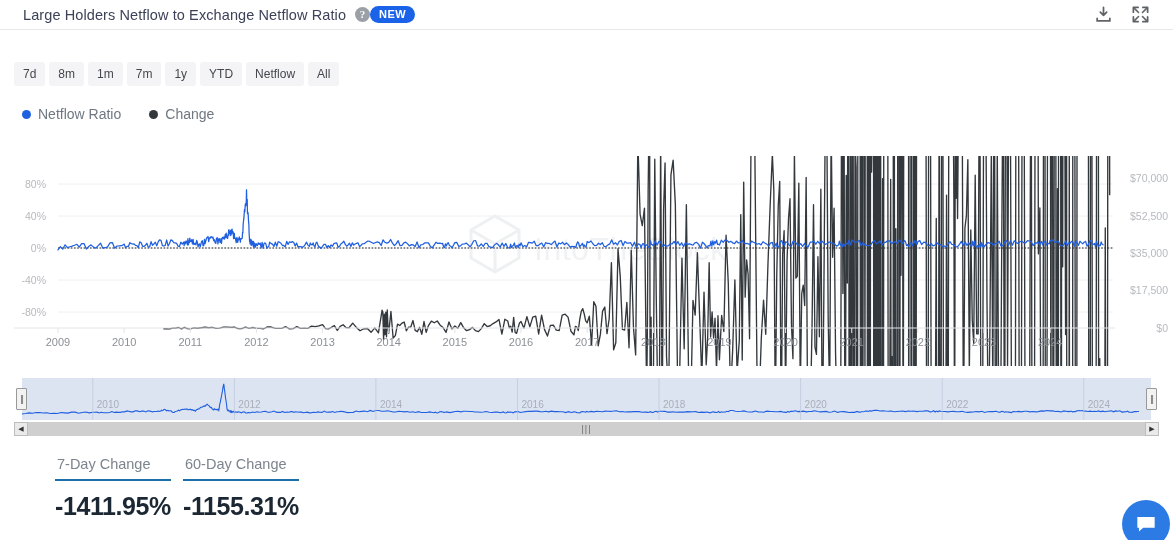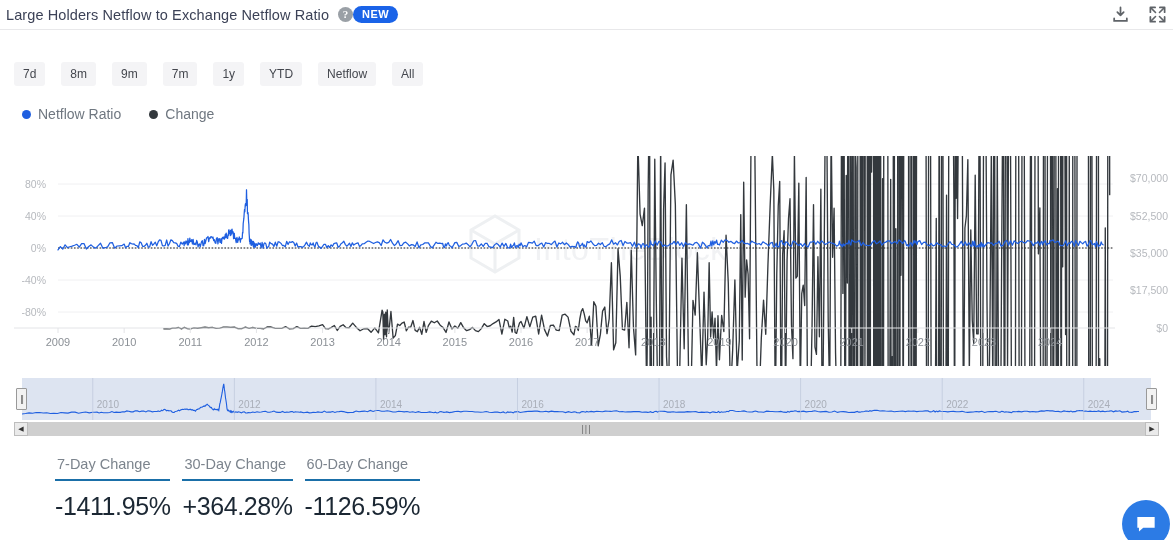--- a/index.html
+++ b/index.html
@@ -8,21 +8,21 @@
     width: 1173px; height: 540px;
     background: #ffffff;
     font-family: "Liberation Sans", sans-serif;
     overflow: hidden;
   }
   #app { position: relative; width: 1173px; height: 540px; background: #fff; }
 
   
   .header {
     position: absolute; left: 0; top: 0; width: 1173px; height: 30px;
-    display: flex; align-items: center; padding: 0 6px;
+    display: flex; align-items: center; padding: 0 23px;
     border-bottom: 1px solid #e8e8ea;
   }
   .title {
     font-size: 14.5px; color: #3c4257; letter-spacing: .1px; white-space: nowrap;
   }
   .help-icon {
     width: 15px; height: 15px; border-radius: 50%; background: #9aa0a6;
     color: #fff; font-size: 11px; font-weight: bold; line-height: 15px;
     text-align: center; margin-left: 9px; flex: 0 0 auto; cursor: pointer;
     font-family: "Liberation Serif", serif;
@@ -30,21 +30,21 @@
   .new-badge {
     background: #1a63e8; color: #fff; font-size: 11px;
     font-weight: bold; letter-spacing: .4px; border-radius: 10px;
     padding: 2px 9px 3px; line-height: 12px;
   }
   .header-actions { margin-left: auto; display: flex; align-items: center; gap: 18px; }
   .hdr-btn { width: 19px; height: 19px; cursor: pointer; color: #5f6368; display: block; }
 
   
   .ranges {
-    position: absolute; left: 14px; top: 62px; display: flex; gap: 16px;
+    position: absolute; left: 14px; top: 62px; display: flex; gap: 4px;
   }
   .range-btn {
     background: #f4f4f6; border: none; border-radius: 3px;
     font-size: 12px; color: #44474e; padding: 5px 9px; cursor: pointer;
     font-family: "Liberation Sans", sans-serif; line-height: 14px;
   }
 
   
   .legend { position: absolute; left: 22px; top: 106px; display: flex; align-items: center; gap: 28px; }
   .legend-item { display: flex; align-items: center; gap: 7px; cursor: pointer; }
@@ -87,21 +87,21 @@
     position: absolute; left: 50%; top: 50%; transform: translate(-50%,-50%);
     font-size: 9px; color: #6a6a6a; letter-spacing: 1px; line-height: 1;
   }
 
   
   .stats { position: absolute; left: 20px; top: 456px; display: flex; gap: 12px; margin-left: 35px; }
   .stat { display: flex; flex-direction: column; }
   .stat-label { font-size: 14.5px; color: #7c848d; padding: 0 6px 7px 2px; white-space: nowrap; }
   .stat-rule { height: 2px; background: #1a6fa8; width: 100%; }
   .stat-value {
-    font-size: 25px; color: #1b2733; font-weight: normal; padding-top: 11px;
+    font-size: 25px; color: #1b2733; font-weight: bold; padding-top: 11px;
     letter-spacing: -.4px; white-space: nowrap;
   }
 
   
   .chat-widget {
     position: absolute; right: 3px; bottom: -8px; width: 48px; height: 48px;
     border-radius: 50%; background: #2c7be5; cursor: pointer;
     display: flex; align-items: center; justify-content: center;
   }
 </style>
@@ -122,21 +122,21 @@
       <svg class="hdr-btn" viewBox="0 0 24 24">
         <path d="M3 9V3h6M21 9V3h-6M3 15v6h6M21 15v6h-6" stroke="#5f6368" stroke-width="2.2" fill="none" stroke-linecap="round" stroke-linejoin="round"></path>
         <path d="M4 4l5.5 5.5M20 4l-5.5 5.5M4 20l5.5-5.5M20 20l-5.5-5.5" stroke="#5f6368" stroke-width="2" fill="none" stroke-linecap="round"></path>
       </svg>
     </div>
   </div>
 
   <div class="ranges">
     <button class="range-btn">7d</button>
     <button class="range-btn">8m</button>
-    <button class="range-btn">9m</button>
+    <button class="range-btn">1m</button>
     <button class="range-btn">7m</button>
     <button class="range-btn">1y</button>
     <button class="range-btn">YTD</button>
     <button class="range-btn">Netflow</button>
     <button class="range-btn">All</button>
   </div>
 
   <div class="legend">
     <div class="legend-item">
       <span class="legend-dot" style="background:#1f5fe0"></span>
@@ -247,28 +247,23 @@
     </div>
   </div>
 
   <div class="stats">
     <div class="stat">
       <div class="stat-label">7-Day Change</div>
       <div class="stat-rule"></div>
       <div class="stat-value">-1411.95%</div>
     </div>
     <div class="stat">
-      <div class="stat-label">30-Day Change</div>
-      <div class="stat-rule"></div>
-      <div class="stat-value">+364.28%</div>
-    </div>
-    <div class="stat">
       <div class="stat-label">60-Day Change</div>
       <div class="stat-rule"></div>
-      <div class="stat-value">-1126.59%</div>
+      <div class="stat-value">-1155.31%</div>
     </div>
   </div>
 
   <div class="chat-widget">
     <svg width="26" height="26" viewBox="0 0 24 24">
       <path d="M4 5.5h16v10H9.5L5.5 19v-3.5H4z" fill="#ffffff"></path>
     </svg>
   </div>
 
 </div>

